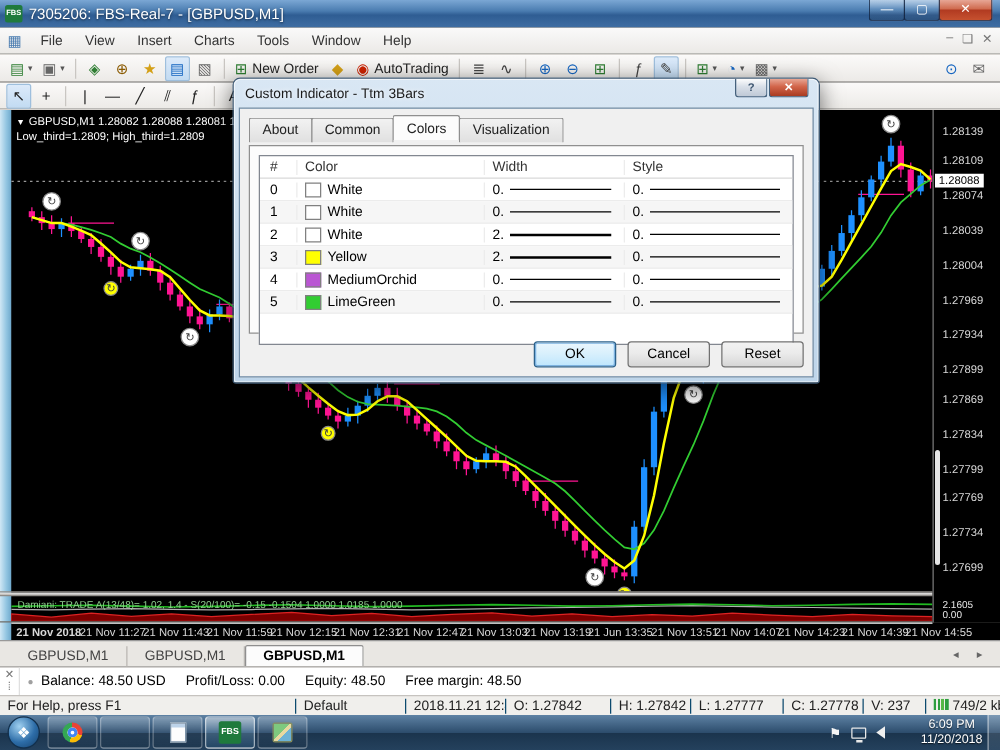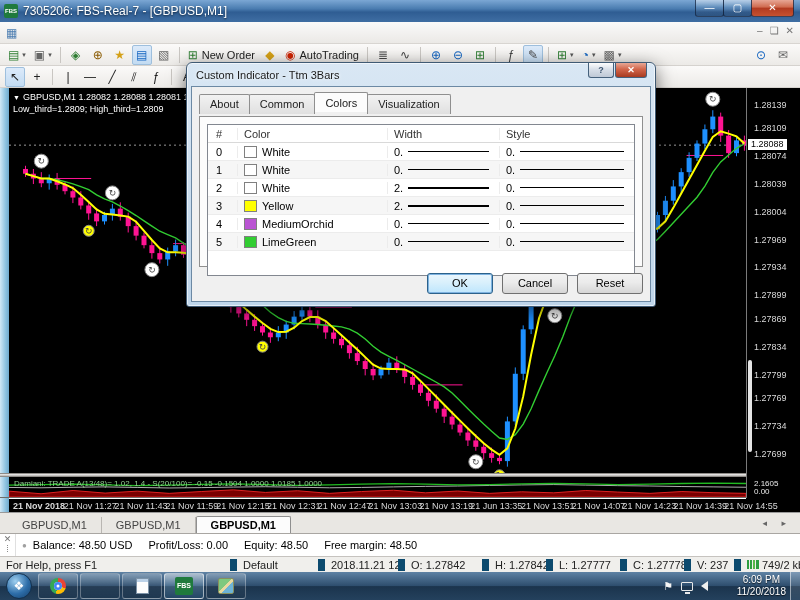--- a/index.html
+++ b/index.html
@@ -95,21 +95,21 @@
   
   #tabs-row { position:absolute; left:0; top:512px; width:800px; height:21px; background:#e9e7e3; border-top:1px solid #999; display:flex; align-items:flex-end; padding-left:8px; }
   .ctab { padding:2px 14px; font-size:11px; color:#444; border-right:1px solid #b9b6b2; }
   .ctab.active { background:#fcfcfc; border:1px solid #8f8f8f; border-bottom:none; border-radius:2px 2px 0 0; color:#000; font-weight:bold; }
   #tab-arrows { position:absolute; right:8px; top:5px; color:#666; font-size:9px; letter-spacing:6px; }
   #terminal { position:absolute; left:0; top:533px; width:800px; height:23px; background:#fff; border-top:1px solid #a9a6a2; display:flex; align-items:center; }
   #term-grip { width:16px; height:100%; border-right:1px solid #e0e0e0; color:#777; font-size:9px; text-align:center; line-height:10px; }
   #terminal .bullet { color:#a0a0a0; font-size:8px; margin:0 6px 0 6px; }
   .term-item { margin-right:16px; color:#000; font-size:11px; }
   #statusbar { position:absolute; left:0; top:556px; width:800px; height:16px; background:#f0efec; border-top:1px solid #c6c3bf; display:flex; align-items:center; font-size:11px; color:#222; }
-  .st-item { padding:0 6px; border-right:7px solid #0c4a6e; height:12px; line-height:12px; white-space:nowrap; overflow:hidden; }
+  .st-item { padding:0 6px; border-right:1px solid #0c4a6e; height:12px; line-height:12px; white-space:nowrap; overflow:hidden; }
   .bars-ico { display:inline-block; width:12px; height:9px; margin-right:3px;
     background:linear-gradient(90deg,#2e9e3f 0 2px,transparent 2px 3px,#2e9e3f 3px 5px,transparent 5px 6px,#56b847 6px 8px,transparent 8px 9px,#2e9e3f 9px 11px); }
 
   
   #taskbar { position:absolute; left:0; top:572px; width:800px; height:28px;
     background:linear-gradient(#5e82a4,#2d4d6d 50%,#1b3answer149 52%,#24415d); background:linear-gradient(#5e82a4,#2d4d6d 50%,#1b344d 52%,#24415d); display:flex; align-items:center; }
   #start-orb { width:26px; height:26px; border-radius:50%; margin:0 6px;
     background:radial-gradient(circle at 35% 30%, #9fd0f0, #2d6da8 55%, #15406b); border:1px solid #123указ; border:1px solid #12304d;
     color:#fff; font-size:12px; text-align:center; line-height:24px; }
   .task-app { width:40px; height:26px; margin-right:2px; border:1px solid rgba(255,255,255,.3); border-radius:3px;
@@ -138,20 +138,21 @@
     <div class="ttl">7305206: FBS-Real-7 - [GBPUSD,M1]</div>
     <div class="capbtns">
       <div class="capbtn">—</div>
       <div class="capbtn">▢</div>
       <div class="capbtn close">✕</div>
     </div>
   </div>
 
   <div id="menubar">
     <span class="m-ico">▦</span>
+    <span id="menu-items"><span class="menu-item">File</span><span class="menu-item">View</span><span class="menu-item">Insert</span><span class="menu-item">Charts</span><span class="menu-item">Tools</span><span class="menu-item">Window</span><span class="menu-item">Help</span></span>
     <div class="child-ctrls">
       <span>–</span>
       <span>❏</span>
       <span>✕</span>
     </div>
   </div>
 
   <div class="toolbar" id="tb1">
 
   <div class="tbtn">

